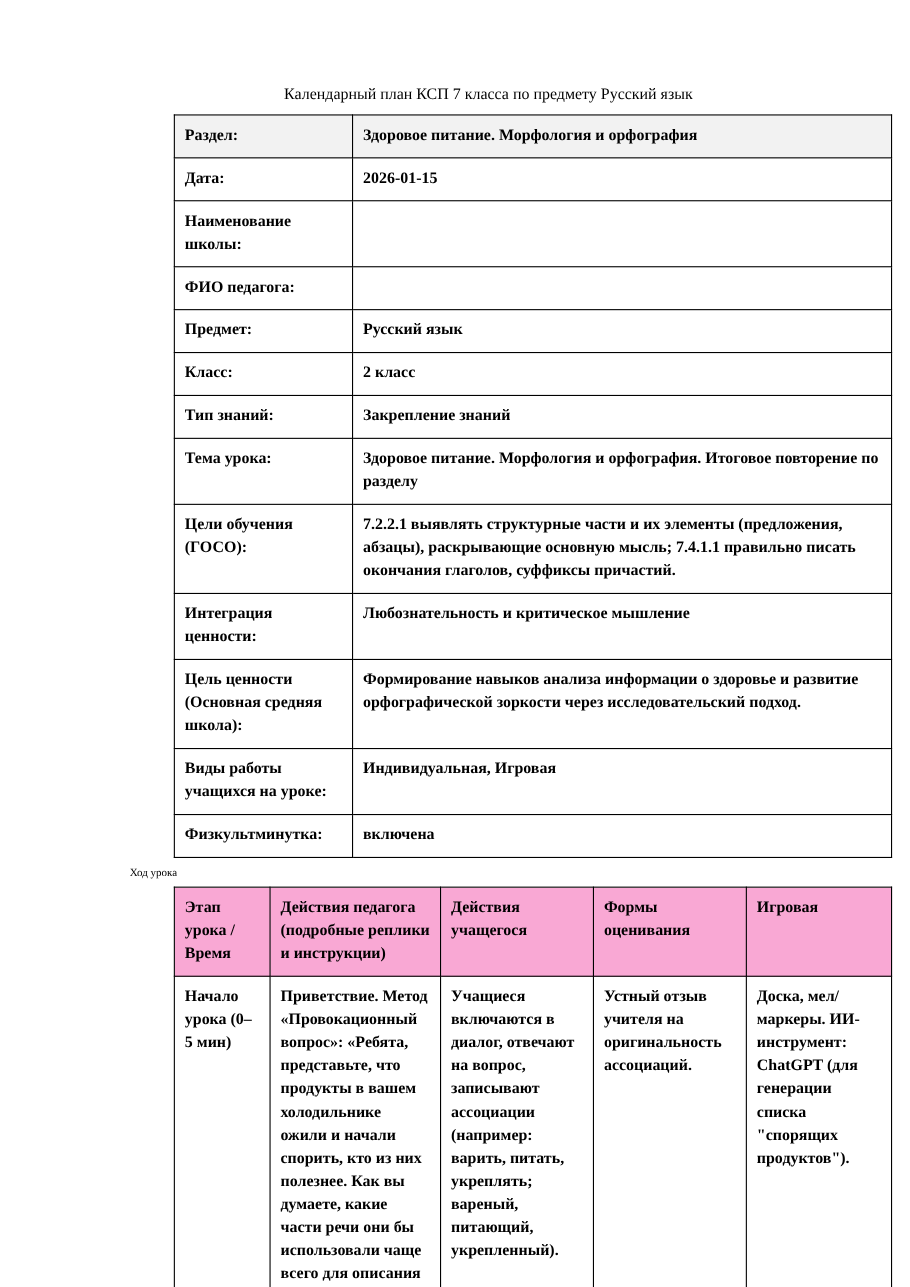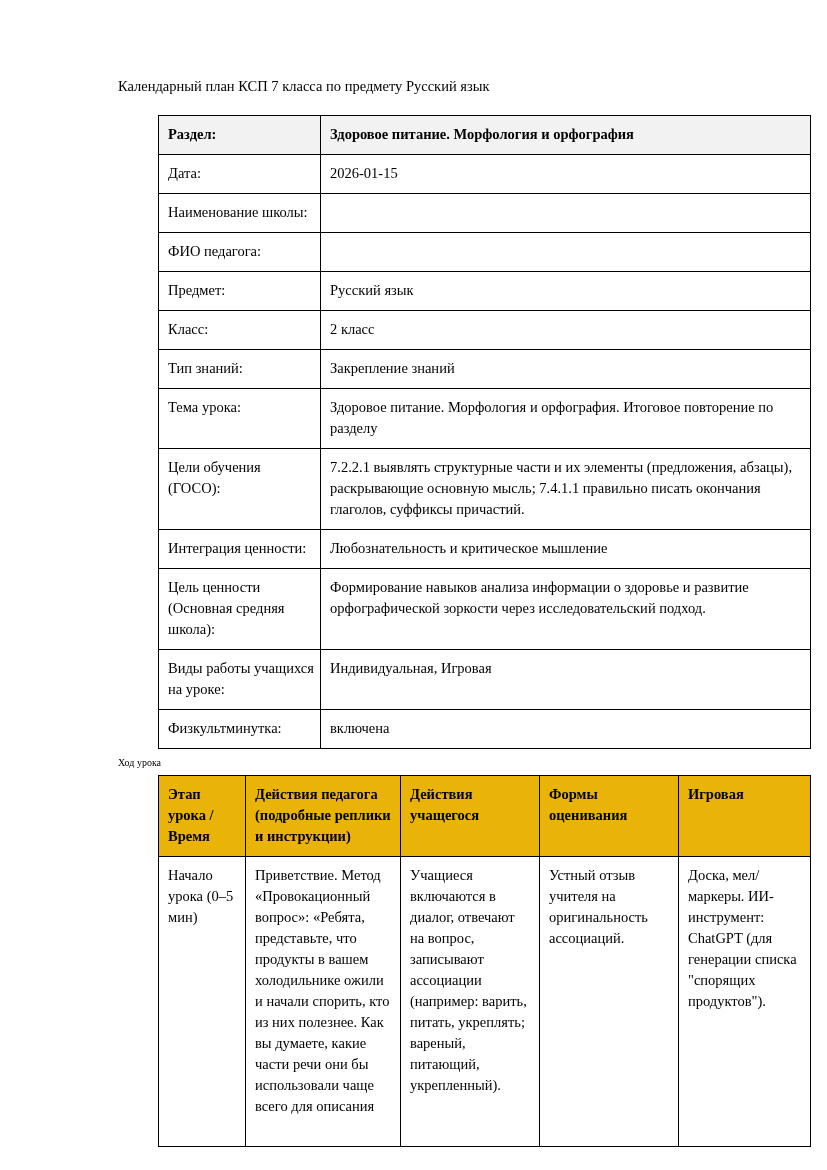--- a/index.html
+++ b/index.html
@@ -19,37 +19,38 @@
   .page {
     position: relative;
     width: 827px;
     height: 1170px;
     box-sizing: border-box;
     padding: 78px 57px 0 118px;
   }
   .doc-title {
     font-size: 14.5px;
     line-height: 17px;
-    margin: 0 0 20px 0;
+    margin: 0 0 9px 0;
     white-space: nowrap;
+    text-align: center;
   }
   table.kcp {
     border-collapse: collapse;
     width: 652px;
     table-layout: fixed;
     font-size: 14.5px;
     line-height: 21px;
     margin-left: 40px;
   }
   table.kcp td, table.kcp th {
     border: 1px solid #000000;
     vertical-align: top;
     padding: 8px 9px 9px 9px;
     text-align: left;
-    font-weight: normal;
+    font-weight: bold;
   }
   
   table.info col.c1 { width: 162px; }
   table.info col.c2 { width: 490px; }
   table.info tr.head td {
     background: #f2f2f2;
     font-weight: bold;
   }
   table.info td.label { padding-right: 6px; }
 
@@ -59,21 +60,21 @@
     margin: 5px 0 3px 0;
   }
 
   
   table.flow col.f1 { width: 87px; }
   table.flow col.f2 { width: 155px; }
   table.flow col.f3 { width: 139px; }
   table.flow col.f4 { width: 139px; }
   table.flow col.f5 { width: 132px; }
   table.flow thead td {
-    background: #eab308;
+    background: #f9a8d4;
     font-weight: bold;
     vertical-align: top;
   }
   table.flow tbody td {
     height: 272px;
     vertical-align: top;
   }
   .cell-text { white-space: pre-wrap; }
 </style>
 </head>

